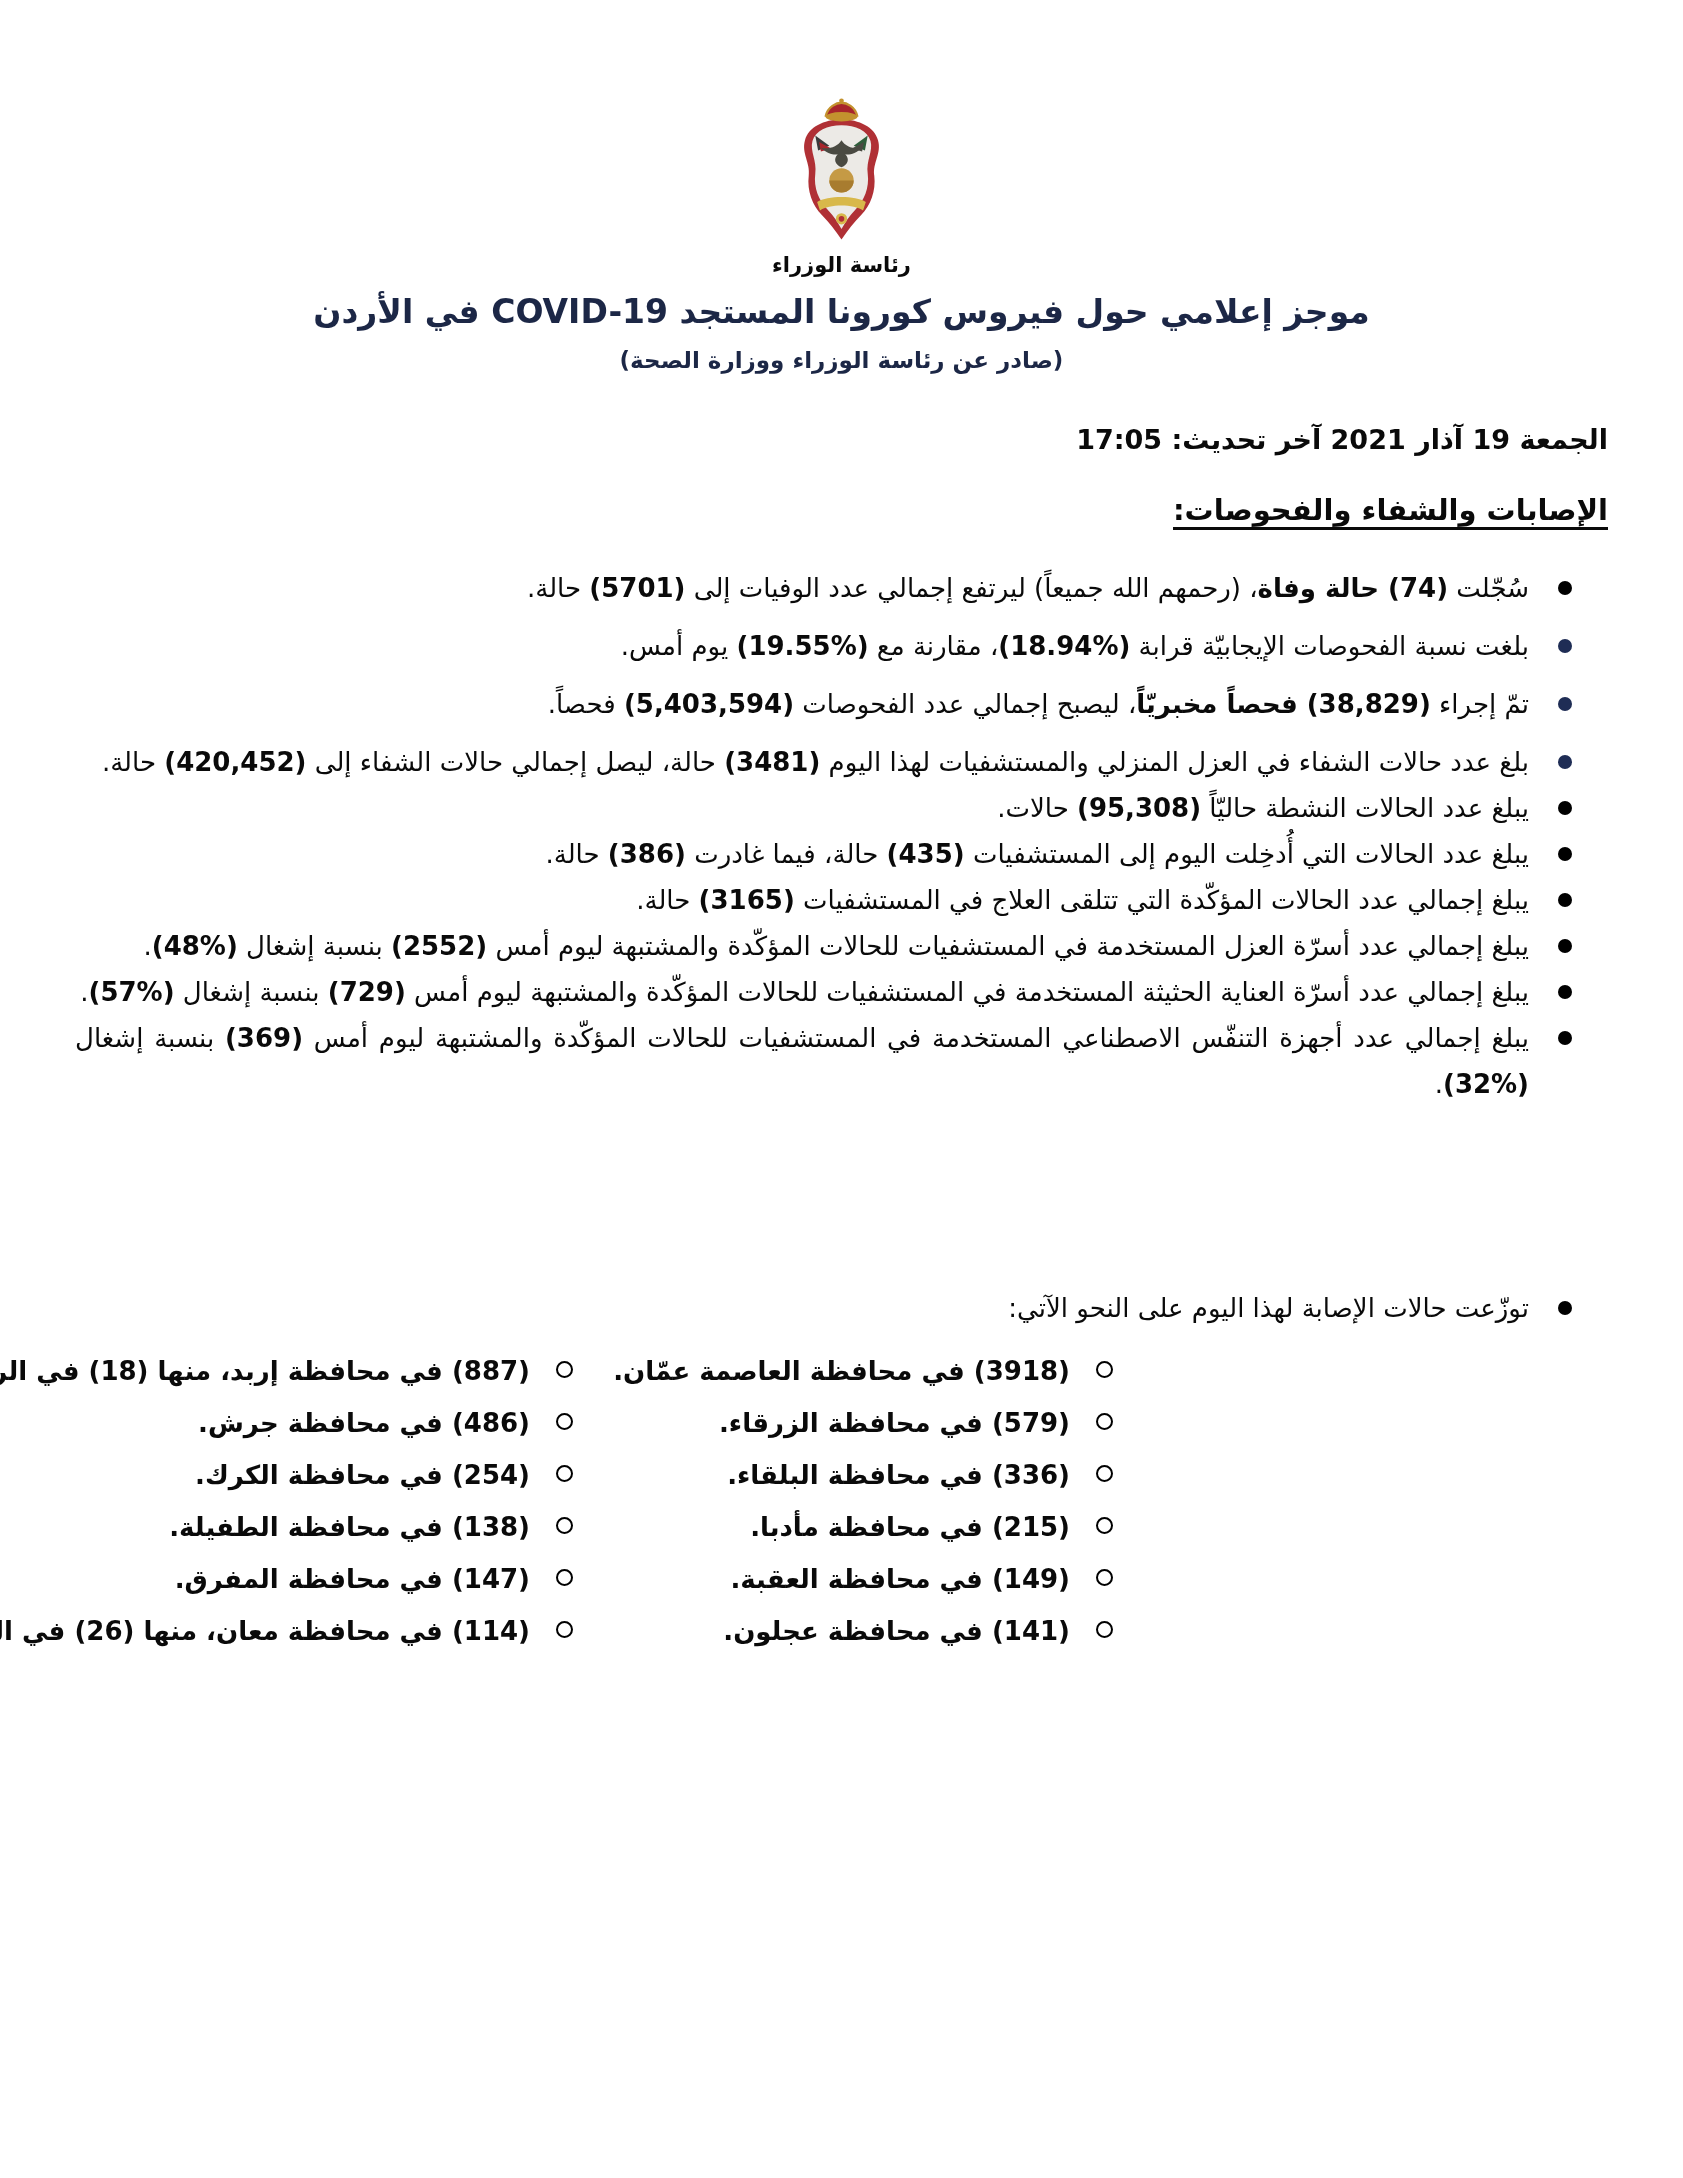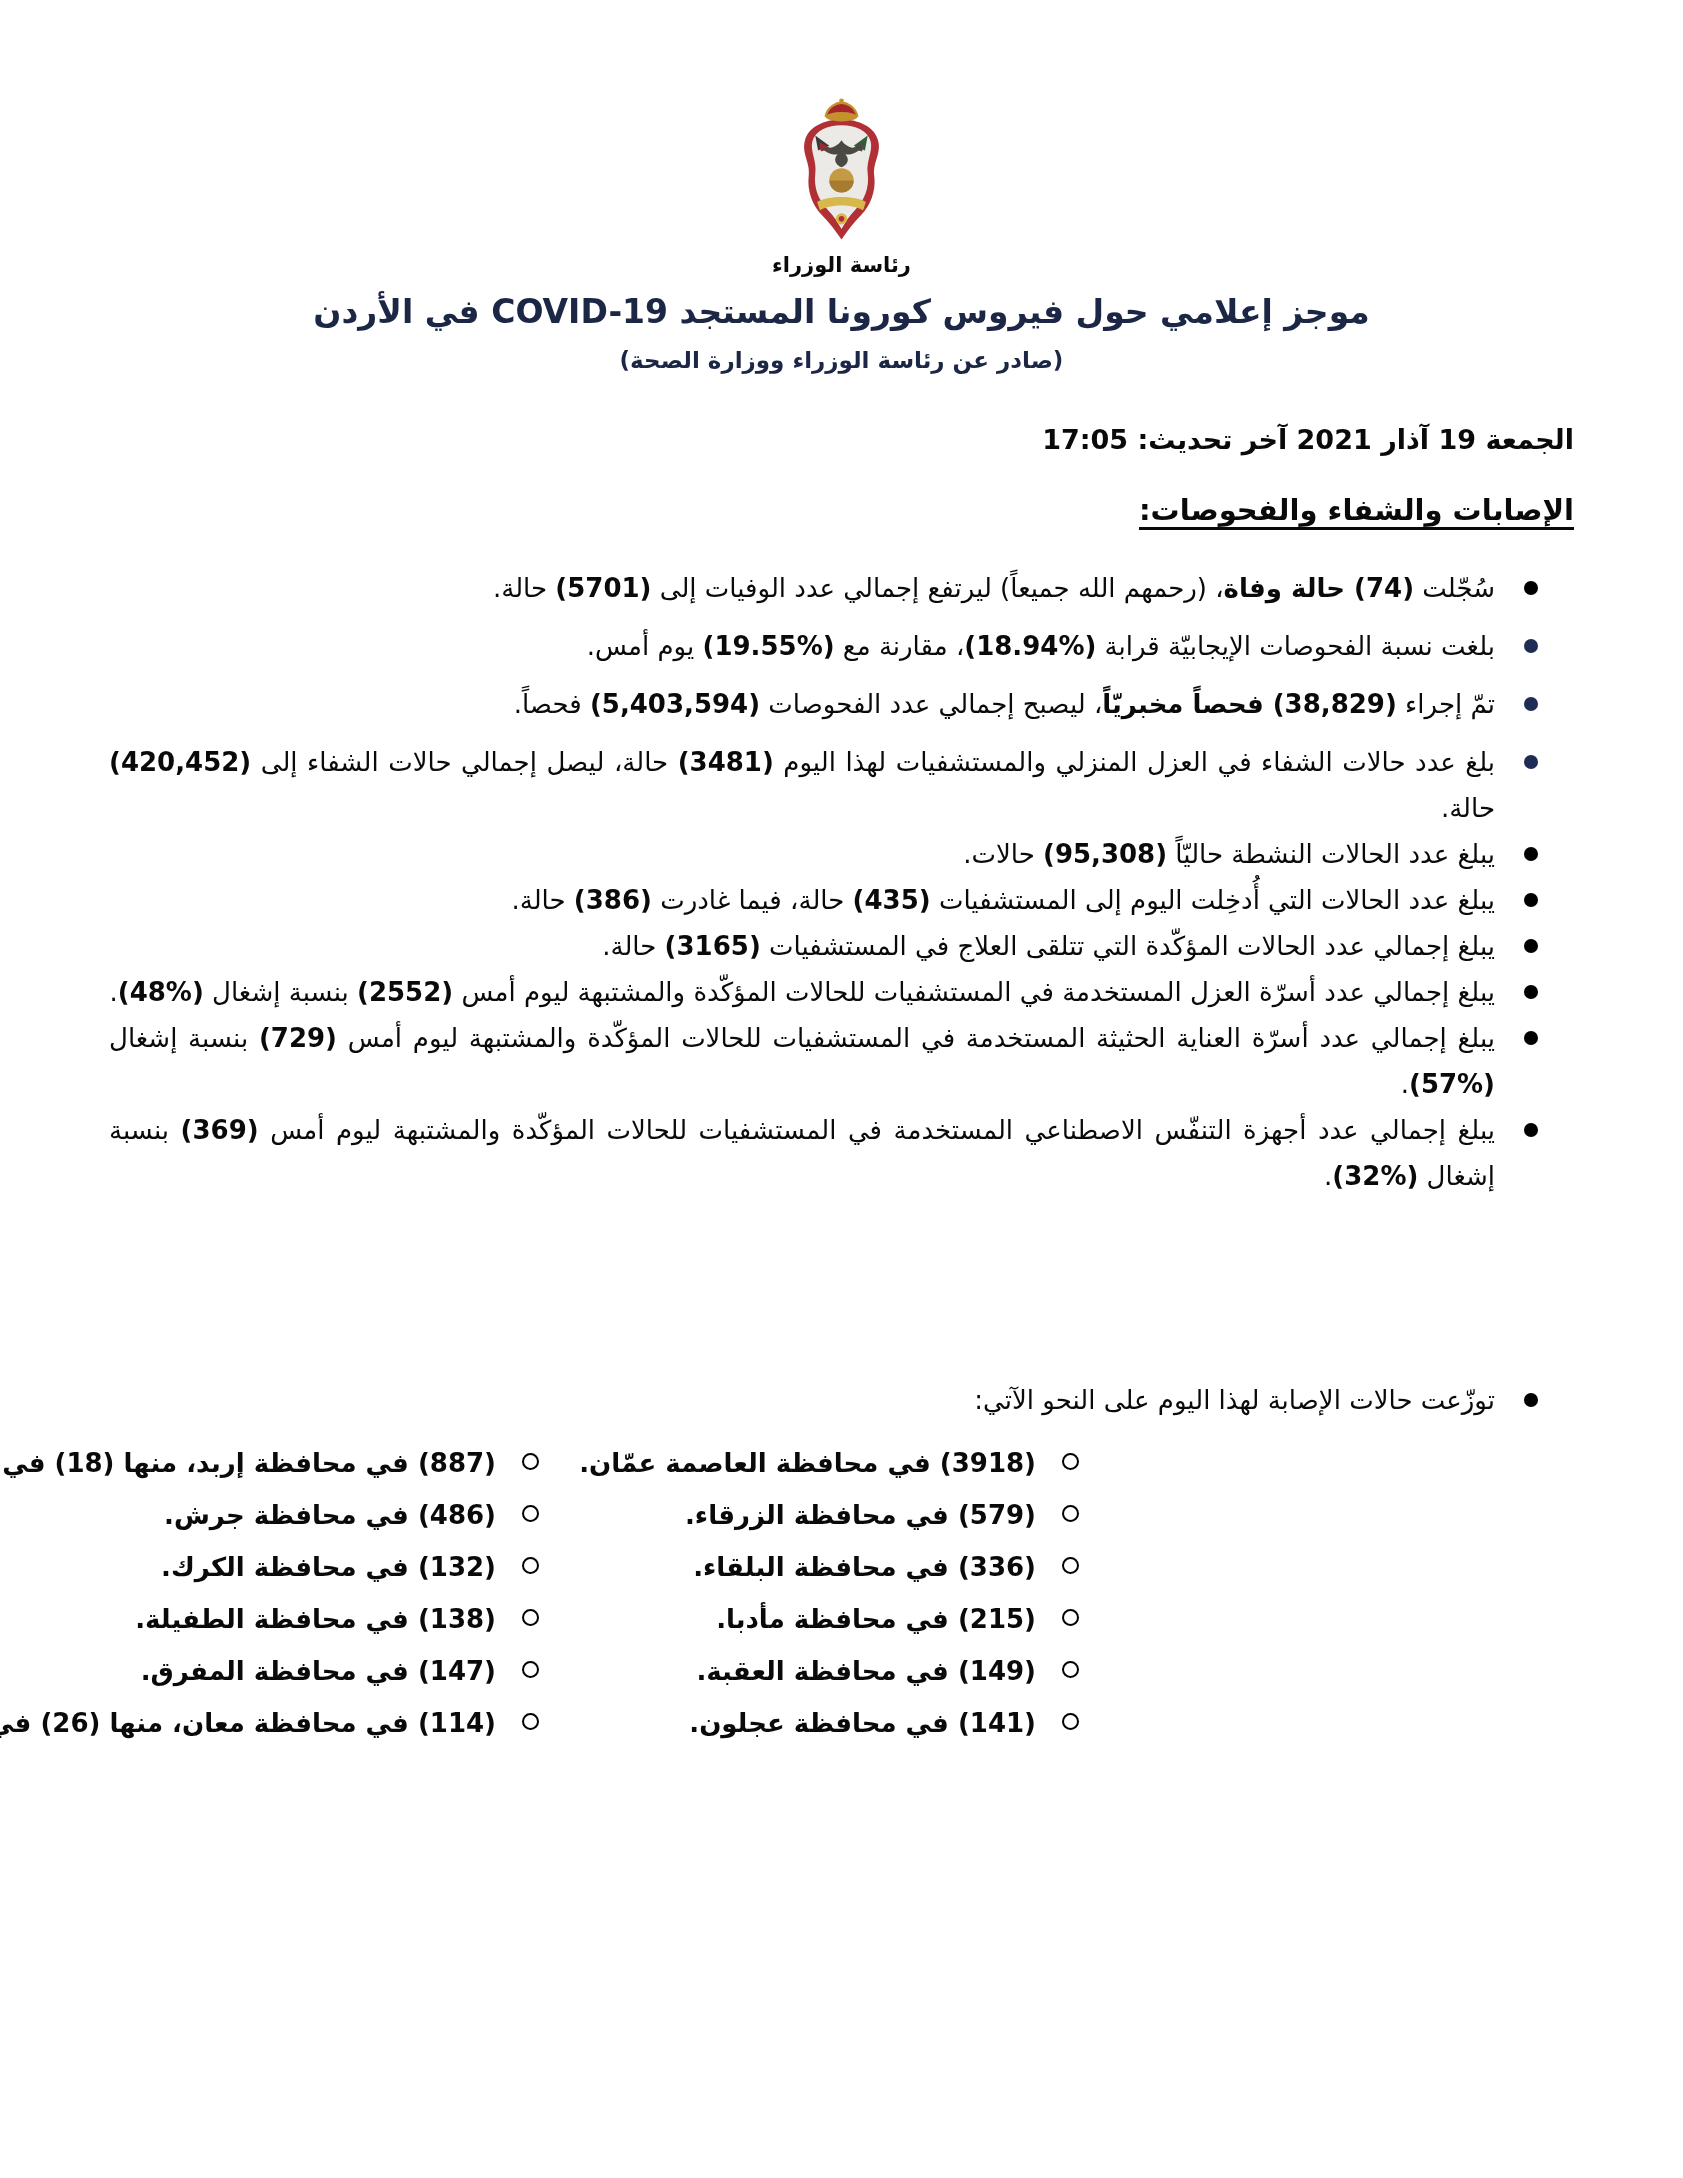--- a/index.html
+++ b/index.html
@@ -1,20 +1,20 @@
 <!DOCTYPE html>
 <html lang="ar"><head>
 <meta charset="utf-8">
 <style>
   html,body { margin:0; padding:0; background:#ffffff; }
   .page {
     position:relative; width:1683px; height:1836px; background:#ffffff;
     font-family:"DejaVu Sans", sans-serif; color:#0a0a0a; overflow:hidden;
   }
-  .content { padding:0 109px; direction:rtl; }
+  .content { padding:0 75px; direction:rtl; }
 
   
   .emblem-wrap { padding-top:97px; text-align:center; }
   .emblem { width:103px; height:150px; display:inline-block; }
   .calligraphy { text-align:center; font-size:21px; font-weight:bold; letter-spacing:1px; margin-top:2px; }
   .doc-title { margin-top:12px; text-align:center; font-size:33px; font-weight:bold; color:#1c2746; direction:rtl; line-height:46px; }
   .doc-subtitle { margin-top:12px; text-align:center; font-size:23px; font-weight:bold; color:#1c2746; direction:rtl; }
   .date-line { margin-top:46px; text-align:right; font-size:27px; font-weight:bold; line-height:42px; }
   .section-heading {
     margin-top:26px; text-align:right; font-size:29px; font-weight:bold; line-height:46px;
@@ -109,21 +109,21 @@
           <div class="gov-row"><span class="circle"></span><span>(3918) في محافظة العاصمة عمّان.</span></div>
           <div class="gov-row"><span class="circle"></span><span>(579) في محافظة الزرقاء.</span></div>
           <div class="gov-row"><span class="circle"></span><span>(336) في محافظة البلقاء.</span></div>
           <div class="gov-row"><span class="circle"></span><span>(215) في محافظة مأدبا.</span></div>
           <div class="gov-row"><span class="circle"></span><span>(149) في محافظة العقبة.</span></div>
           <div class="gov-row"><span class="circle"></span><span>(141) في محافظة عجلون.</span></div>
         </div>
       <div class="gov-col-left">
           <div class="gov-row"><span class="circle"></span><span>(887) في محافظة إربد، منها (18) في الرمثا.</span></div>
           <div class="gov-row"><span class="circle"></span><span>(486) في محافظة جرش.</span></div>
-          <div class="gov-row"><span class="circle"></span><span>(132) في محافظة الكرك.</span></div>
+          <div class="gov-row"><span class="circle"></span><span>(254) في محافظة الكرك.</span></div>
           <div class="gov-row"><span class="circle"></span><span>(138) في محافظة الطفيلة.</span></div>
           <div class="gov-row"><span class="circle"></span><span>(147) في محافظة المفرق.</span></div>
           <div class="gov-row"><span class="circle"></span><span>(114) في محافظة معان، منها (26) في البترا.</span></div>
         </div>
     </div>
   </div>
 
 </div>
 
 

